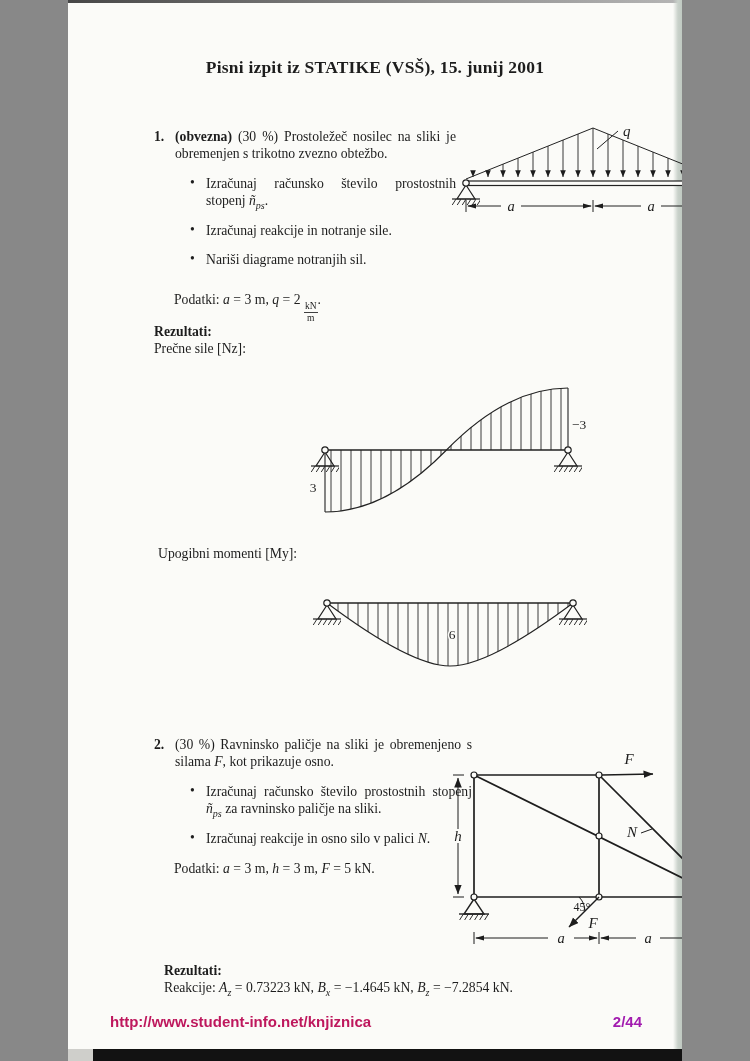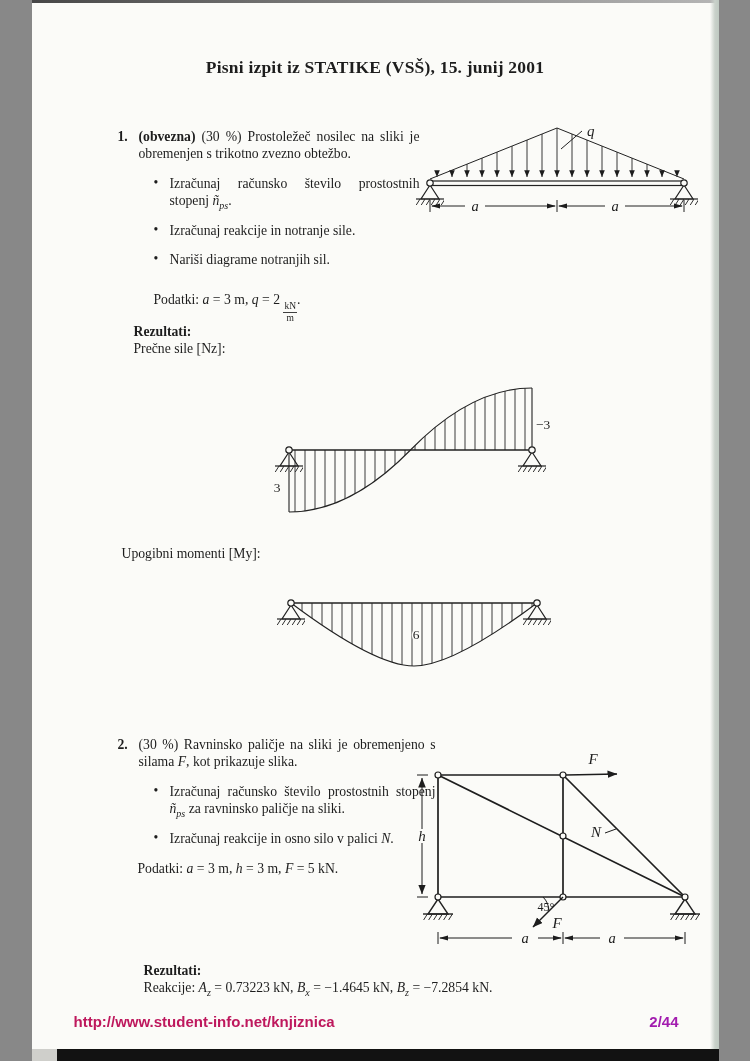--- a/index.html
+++ b/index.html
@@ -1,37 +1,37 @@
 <!DOCTYPE html>
 <html><head>
 <meta charset="utf-8">
 <style>
   html,body{margin:0;padding:0;background:#888;}
-  .page{position:relative;width:687px;height:1061px;margin:0 auto;background:#fbfbf8;
+  .page{position:relative;width:614px;height:1061px;margin:0 auto;background:#fbfbf8;
         overflow:hidden;font-family:"Liberation Serif",serif;color:#1d1d1d;}
   .top-edge{position:absolute;top:0;left:0;right:0;height:3px;
         background:linear-gradient(to right,#474747,#8f8f8f 60%,#b5b5b5);}
   .right-edge{position:absolute;top:0;right:0;bottom:0;width:9px;
         background:linear-gradient(to right,rgba(203,210,203,0),#c9d1ca 55%,#bfc9c1);}
   .bottom-bar{position:absolute;bottom:0;left:25px;right:0;height:12px;background:#121212;}
   .bottom-corner{position:absolute;bottom:0;left:0;width:25px;height:12px;background:#cfcfcb;}
   .title{position:absolute;top:57px;left:0;width:100%;text-align:center;
         font-size:17.5px;font-weight:bold;letter-spacing:.2px;margin:0;}
   .problem{position:absolute;}
   .p1{left:86px;top:128px;width:302px;}
   .p2{left:86px;top:736px;width:318px;}
   .pnum{position:absolute;left:0;top:0;font-weight:bold;font-size:13.7px;line-height:17.4px;}
   .pbody{margin-left:21px;}
   .ptext{margin:0;text-align:justify;font-size:13.7px;line-height:17.4px;}
   .bullet-row{position:relative;margin:12px 0 0 36px;padding-left:16px;
         text-align:justify;font-size:13.7px;line-height:17.4px;}
   .bullet-row::before{content:"\2022";position:absolute;left:0;top:-1px;}
   .mvar{font-style:italic;}
   sub.msub{font-size:10px;font-style:italic;line-height:0;}
-  .meta{position:absolute;font-size:13.7px;line-height:17.3px;margin-left:16px;}
+  .meta{position:absolute;font-size:13.7px;line-height:17.3px;}
   .m1{left:86px;top:291px;width:440px;}
   .m2{left:96px;top:962px;width:540px;}
   .meta p{margin:0;}
   .indent{padding-left:20px;}
   .bold{font-weight:bold;}
   .podatki2{margin-top:13px !important;padding-left:20px;}
   .upogibni{position:absolute;left:90px;top:546px;font-size:13.7px;}
   .fig{position:absolute;}
   .fig svg{display:block;}
   .fig-beam{left:383px;top:106px;}
@@ -178,21 +178,21 @@
       </g>
       <use href="#support-pin" x="24" y="15"></use>
       <use href="#support-pin" x="270" y="15"></use>
       <text class="halo" x="149" y="51" font-size="13.5" text-anchor="middle">6</text>
     </svg>
   </div>
 
   <section class="problem p2">
     <div class="pnum">2.</div>
     <div class="pbody">
-      <p class="ptext"><span>(30 %) Ravninsko paličje na sliki je obremenjeno s silama </span><i class="mvar">F</i><span>, kot prikazuje slika.</span></p>
+      <p class="ptext"><span>(30 %) Ravninsko paličje na sliki je obremenjeno s silama </span><i class="mvar">F</i><span>, kot prikazuje osno.</span></p>
     </div>
     <div class="bullet-row"><span>Izračunaj računsko število prostostnih stopenj </span><i class="mvar">ñ</i><sub class="msub">ps</sub><span> za ravninsko paličje na sliki.</span></div>
     <div class="bullet-row"><span>Izračunaj reakcije in osno silo v palici </span><i class="mvar">N</i><span>.</span></div>
     <p class="ptext podatki2"><span>Podatki: </span><i class="mvar">a</i><span> = 3 m, </span><i class="mvar">h</i><span> = 3 m, </span><i class="mvar">F</i><span> = 5 kN.</span></p>
   </section>
 
   <div class="fig fig-truss">
     <svg width="320" height="215" viewBox="0 0 320 215">
       <g stroke="#1e1e1e" stroke-width="1.7" stroke-linecap="round">
         <line x1="26" y1="30" x2="151" y2="30"></line>

